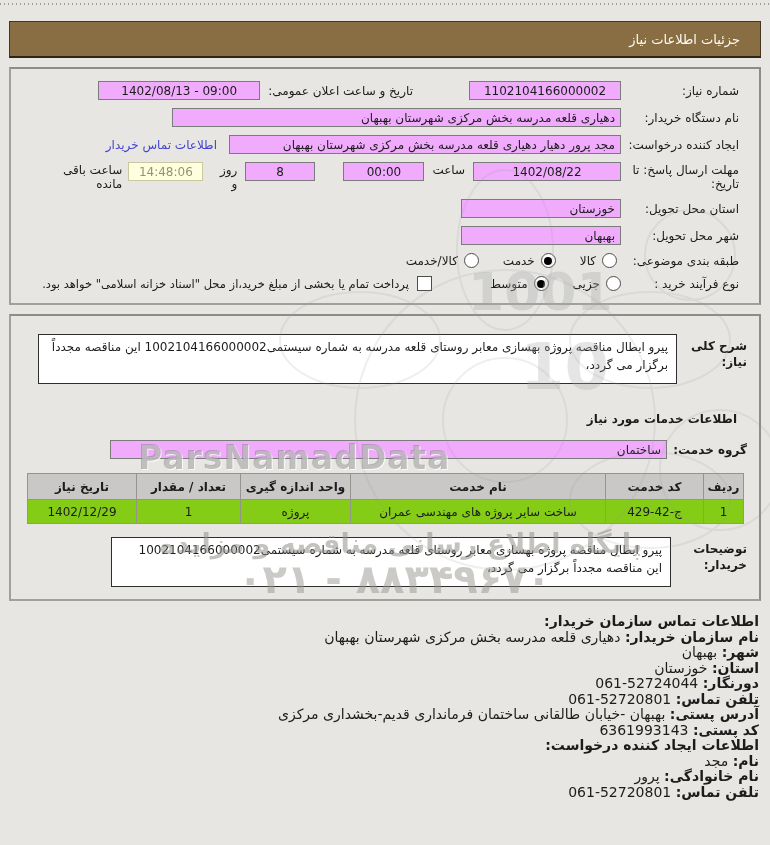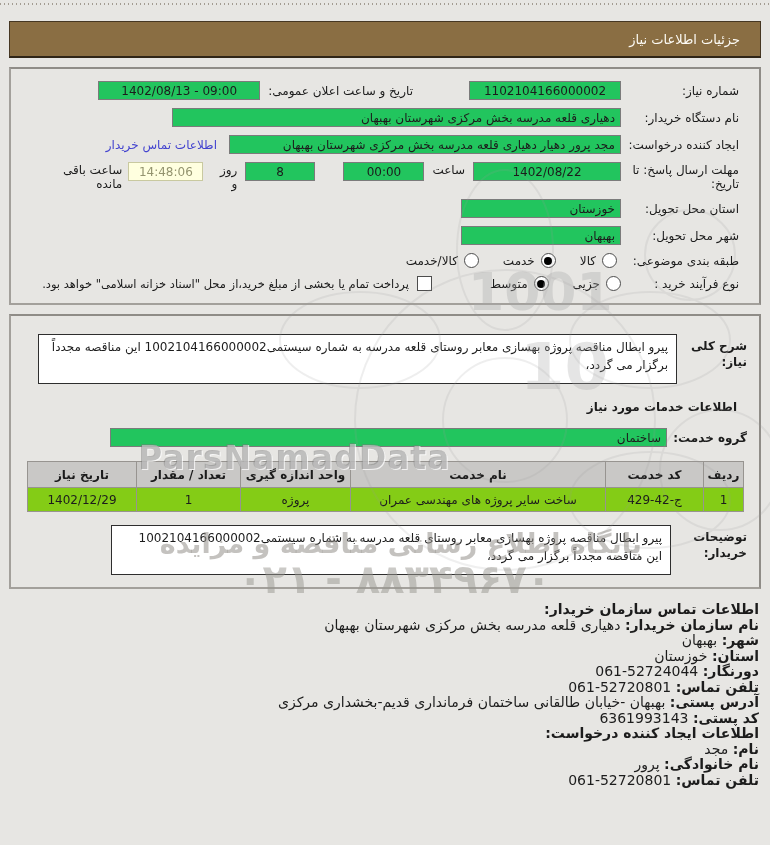--- a/index.html
+++ b/index.html
@@ -13,37 +13,37 @@
     background-image:repeating-linear-gradient(to right,#a39c92 0 1px,transparent 1px 4px);}
   
   .titlebar{margin:16px 9px 0;height:34px;background:#8a6e43;
     border:1px solid #463723;border-bottom:2px solid #2f2517;
     display:flex;align-items:center;padding:0 20px;color:#fdfbf5;font-size:13px;}
   
   .panel{margin:9px 9px 0;border:2px solid #a3a09b;border-top-color:#8f8c87;border-right-color:#8f8c87;padding:4px 0 12px;position:relative;z-index:1;}
   .frow{display:flex;align-items:center;margin-top:8px;padding:0 20px;}
   .frow.top{align-items:flex-start;}
   .lbl-col{width:118px;flex:none;line-height:14px;padding-top:1px;}
-  .box{background:#22c55e;border:1px solid #7b7b7b;height:17px;display:flex;align-items:center;
+  .box{background:#f0abfc;border:1px solid #7b7b7b;height:17px;display:flex;align-items:center;
     padding:0 5px;font-size:12px;white-space:nowrap;overflow:hidden;}
   .center{justify-content:center;}
   .cream{background:#ffffdf;border-color:#c9c9a0;color:#94946f;}
   .link{color:#4343cf;margin-right:12px;cursor:pointer;white-space:nowrap;}
   .radio{width:13px;height:13px;border-radius:50%;background:#fff;border:1px solid #4d4d4d;
     flex:none;display:inline-flex;align-items:center;justify-content:center;}
   .radio.checked::after{content:"";width:8px;height:8px;border-radius:50%;background:#000;}
   .checkbox{width:13px;height:13px;background:#fff;border:1px solid #4d4d4d;flex:none;}
   .opt{display:flex;align-items:center;margin-left:24px;}
   .opt .radio{margin-left:6px;}
   
   .desc-row{display:flex;align-items:flex-start;padding:0 12px;margin-top:10px;}
   .desc-lbl{width:66px;flex:none;font-weight:bold;line-height:16px;padding-top:4px;}
   .textbox{flex:1;margin-left:15px;margin-right:4px;background:#fff;border:1px solid #2e2e2e;
     min-height:42px;padding:3px 8px;line-height:18px;}
-  .sec-heading{margin:16px 22px 0;font-weight:bold;}
+  .sec-heading{margin:28px 22px 0;font-weight:bold;}
   .group-row{display:flex;align-items:center;margin-top:14px;padding:0 12px;}
   .group-row .g-lbl{width:80px;flex:none;font-weight:bold;}
   
   table.svc{border-collapse:collapse;margin:14px 15px 0;table-layout:fixed;width:716px;}
   table.svc th{background:#c9c8c6;border:1px solid #979490;height:25px;font-size:12px;font-weight:bold;padding:0 2px;}
   table.svc td{background:#84cc16;border:1px solid #979490;height:23px;text-align:center;font-size:12px;padding:0 2px;}
   
   .contact{margin:13px 11px 0;font-size:14px;line-height:15.5px;position:relative;z-index:1;}
   .contact .cl b{font-weight:bold;}
   

